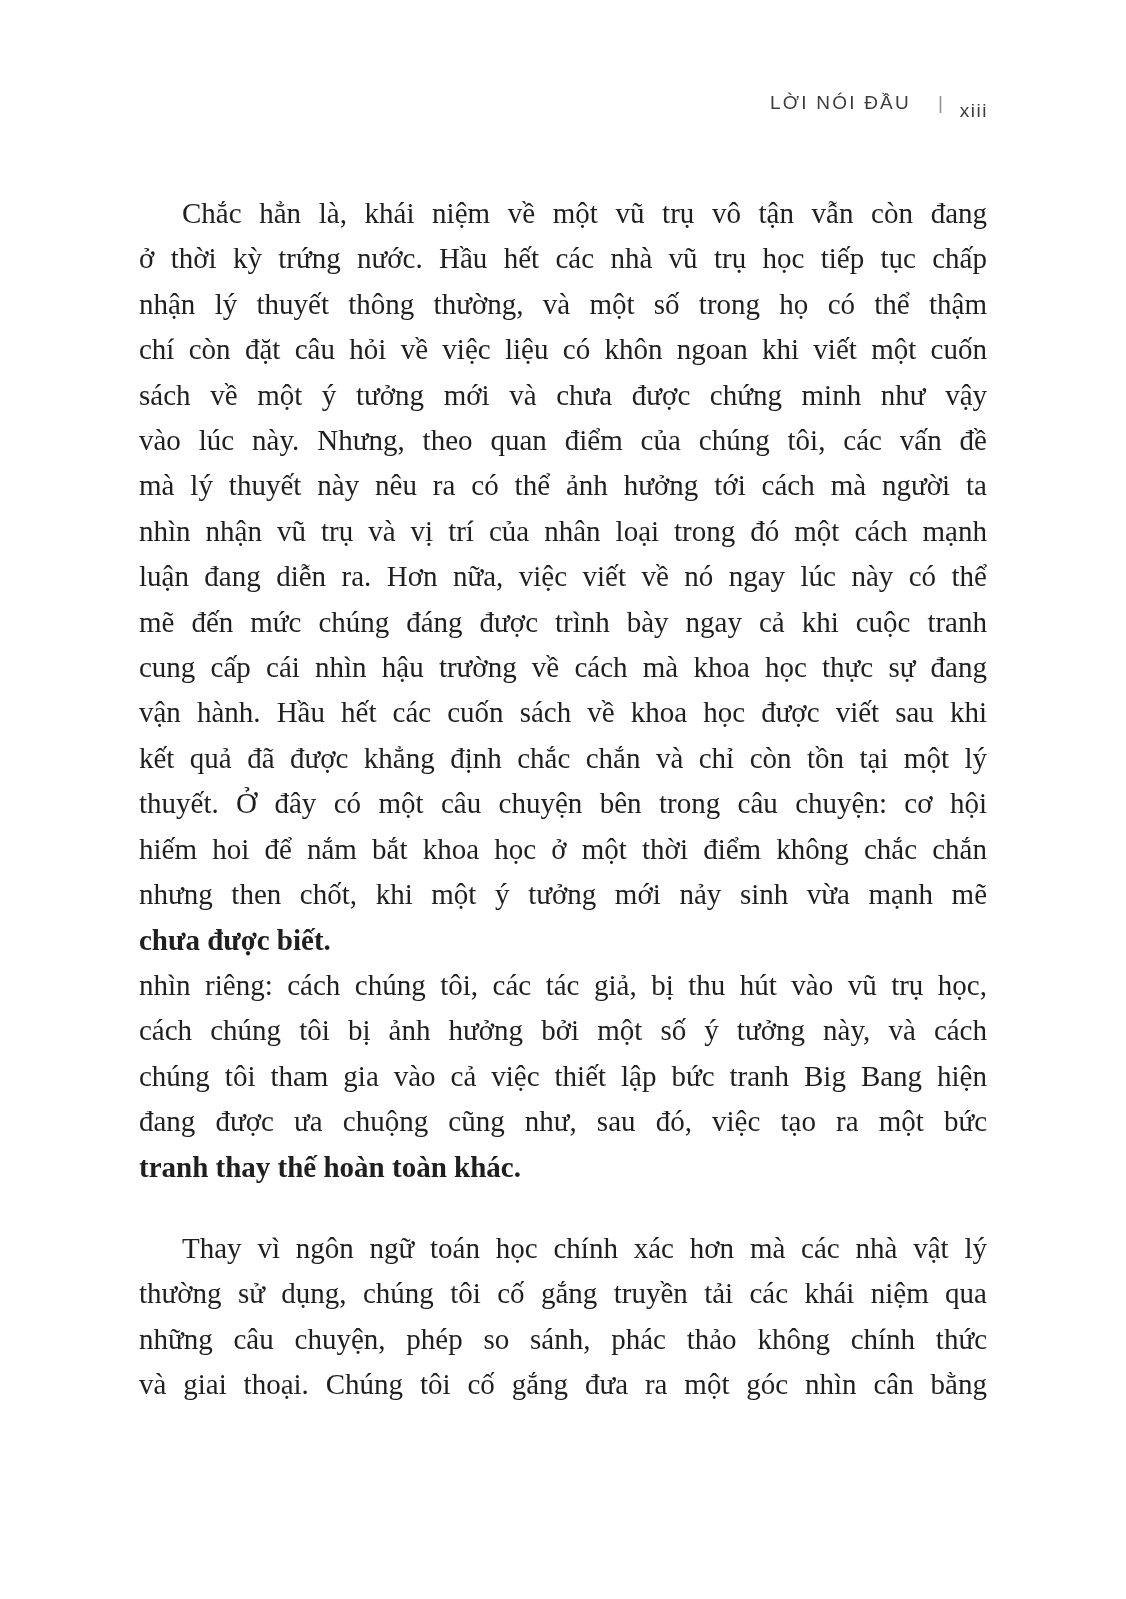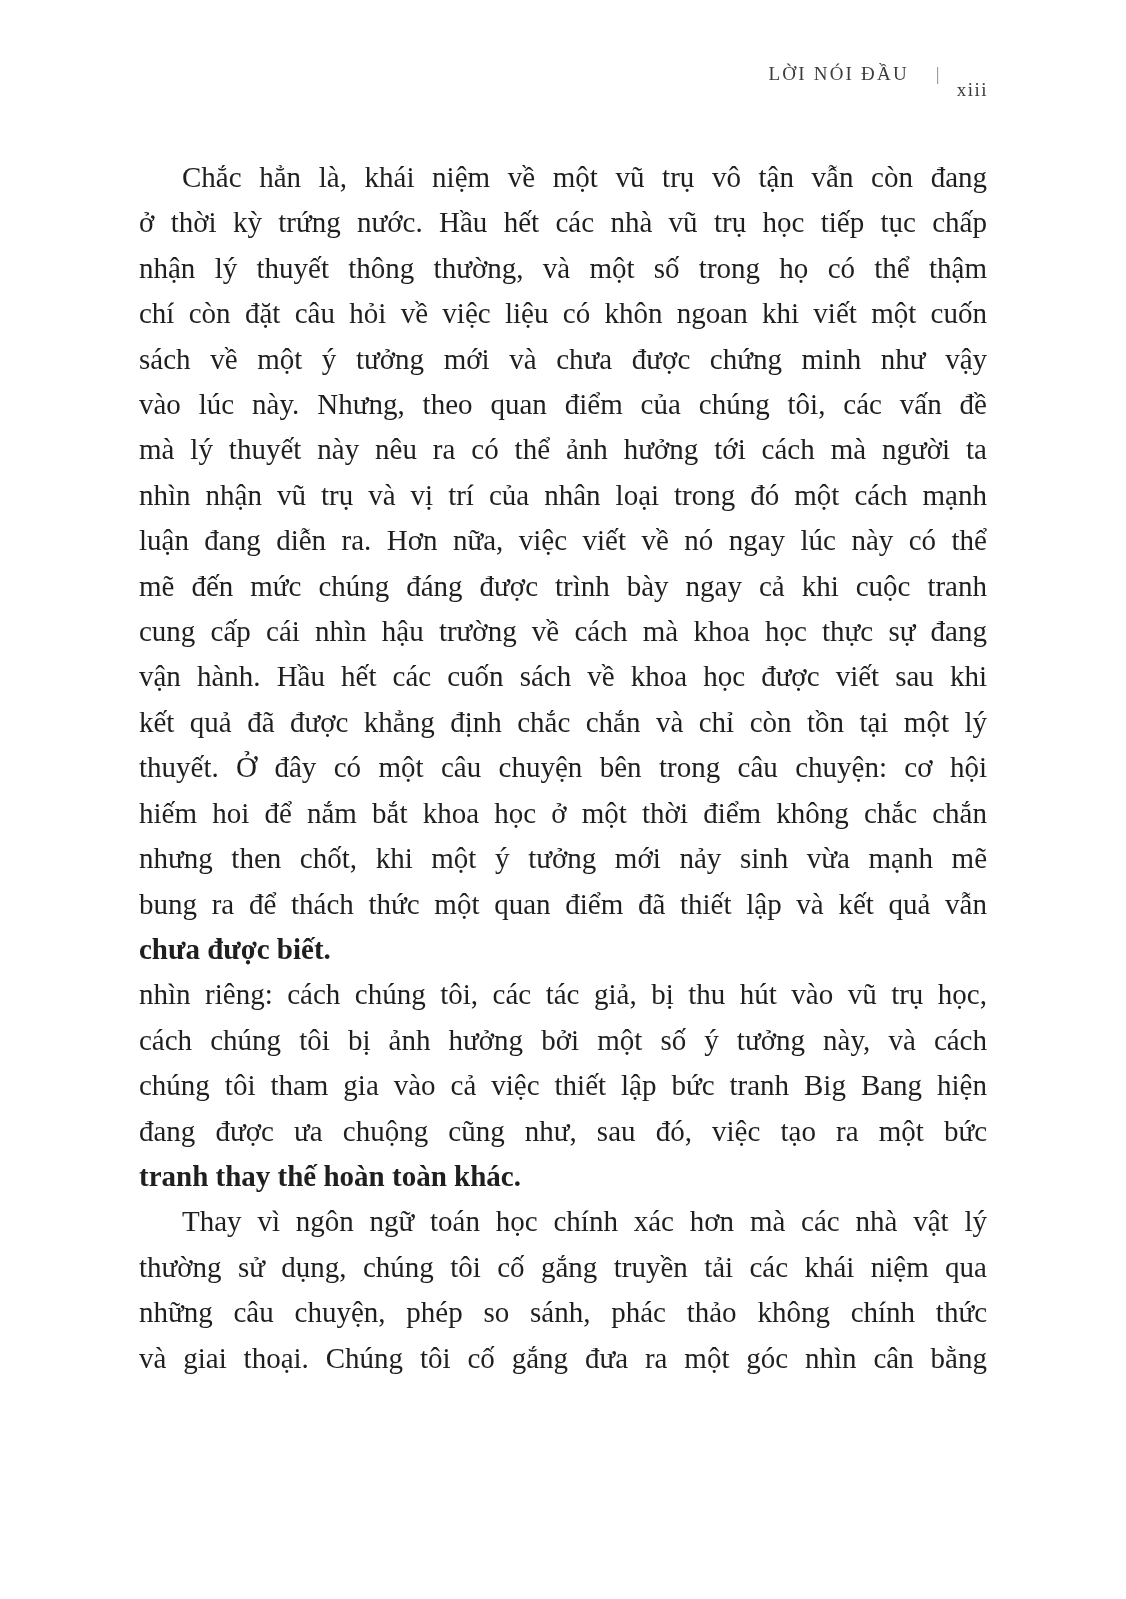--- a/index.html
+++ b/index.html
@@ -9,25 +9,25 @@
   }
   .page {
     position: relative;
     width: 1126px;
     height: 1599px;
     background: #ffffff;
     overflow: hidden;
   }
   .running-header {
     position: absolute;
-    top: 63px;
+    top: 84px;
     right: 138px;
     display: flex;
-    align-items: flex-start;
-    font-family: Liberation Serif, serif;
+    align-items: center;
+    font-family: Liberation Sans, sans-serif;
     font-size: 19px;
     letter-spacing: 2.2px;
     color: #3c3c3c;
     white-space: nowrap;
   }
   .running-header .sep {
     color: #8d8d8d;
     font-weight: 300;
     margin: 0 17px 0 27px;
     letter-spacing: 0;
@@ -51,20 +51,21 @@
     margin: 0;
     padding: 0;
   }
   .text-line {
     text-align: justify;
     text-align-last: justify;
     white-space: normal;
   }
   .text-line.first-line {
     text-indent: 43px;
+    margin-top: 36px;
   }
   .text-line.loose-line {
     text-align-last: left;
     font-weight: bold;
   }
 </style>
 </head>
 <body>
 
 <div class="page">
@@ -85,21 +86,20 @@
         <div class="text-line">mà lý thuyết này nêu ra có thể ảnh hưởng tới cách mà người ta</div>
         <div class="text-line">nhìn nhận vũ trụ và vị trí của nhân loại trong đó một cách mạnh</div>
         <div class="text-line">luận đang diễn ra. Hơn nữa, việc viết về nó ngay lúc này có thể</div>
         <div class="text-line">mẽ đến mức chúng đáng được trình bày ngay cả khi cuộc tranh</div>
         <div class="text-line">cung cấp cái nhìn hậu trường về cách mà khoa học thực sự đang</div>
         <div class="text-line">vận hành. Hầu hết các cuốn sách về khoa học được viết sau khi</div>
         <div class="text-line">kết quả đã được khẳng định chắc chắn và chỉ còn tồn tại một lý</div>
         <div class="text-line">thuyết. Ở đây có một câu chuyện bên trong câu chuyện: cơ hội</div>
         <div class="text-line">hiếm hoi để nắm bắt khoa học ở một thời điểm không chắc chắn</div>
         <div class="text-line">nhưng then chốt, khi một ý tưởng mới nảy sinh vừa mạnh mẽ</div>
-        <div class="text-line">bung ra để thách thức một quan điểm đã thiết lập và kết quả vẫn</div>
         <div class="text-line loose-line">chưa được biết.</div>
       </div>
       <div class="paragraph">
         <div class="text-line">nhìn riêng: cách chúng tôi, các tác giả, bị thu hút vào vũ trụ học,</div>
         <div class="text-line">cách chúng tôi bị ảnh hưởng bởi một số ý tưởng này, và cách</div>
         <div class="text-line">chúng tôi tham gia vào cả việc thiết lập bức tranh Big Bang hiện</div>
         <div class="text-line">đang được ưa chuộng cũng như, sau đó, việc tạo ra một bức</div>
         <div class="text-line loose-line">tranh thay thế hoàn toàn khác.</div>
       </div>
       <div class="paragraph">

